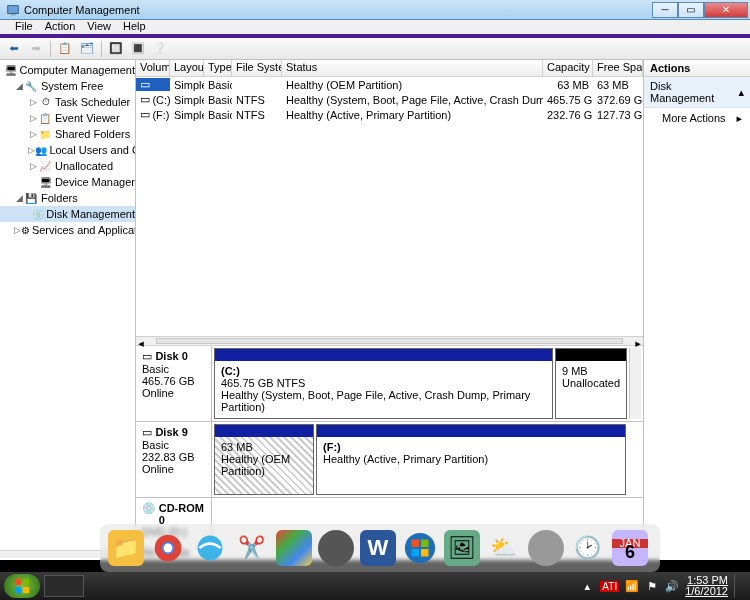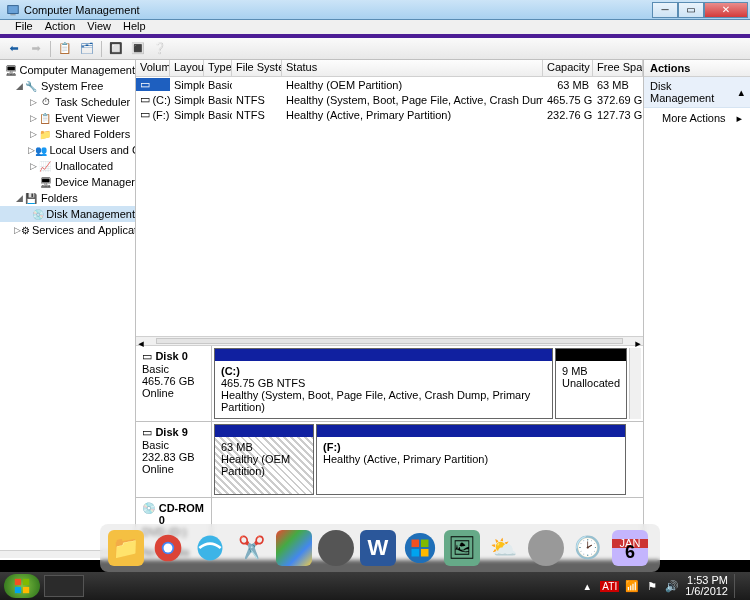--- a/index.html
+++ b/index.html
@@ -66,21 +66,21 @@
 .actions-item { padding:4px 8px 4px 18px; display:flex; justify-content:space-between; }
 
 
 .dockbar { position:absolute; bottom:28px; left:100px; right:90px; height:48px; background:rgba(220,220,220,0.45); border-radius:8px; display:flex; align-items:center; padding:0 8px; gap:6px; backdrop-filter:blur(2px); }
 .dock-ic { width:36px; height:36px; border-radius:6px; display:flex; align-items:center; justify-content:center; font-size:22px; }
 
 .taskbar { position:absolute; bottom:0; left:0; right:0; height:28px; background: linear-gradient(to bottom,#3a3a3a,#1a1a1a); display:flex; align-items:center; padding:0 4px; }
 .start { width:36px; height:24px; border-radius:12px; background:radial-gradient(circle,#7fc241,#2a6e1a); display:flex; align-items:center; justify-content:center; }
 .task-pin { width:40px; height:22px; margin-left:4px; border:1px solid #555; background:#2b2b2b; }
 .tray { margin-left:auto; display:flex; align-items:center; gap:6px; color:#fff; font-size:10px; padding-right:4px;}
-.tray .clock{ text-align:right; line-height:11px; }
+.tray .clock{ text-align:right; line-height:11px;text-decoration:underline; }
 .tray-ic { width:14px; height:14px; display:inline-flex; align-items:center; justify-content:center; }
 .ati { background:#c00; color:#fff; font-size:10px; padding:0 2px; }
 
 svg { display:block; }
 </style>
 </head>
 <body>
 
 <div class="titlebar">
   <span class="titlebar-icon">

